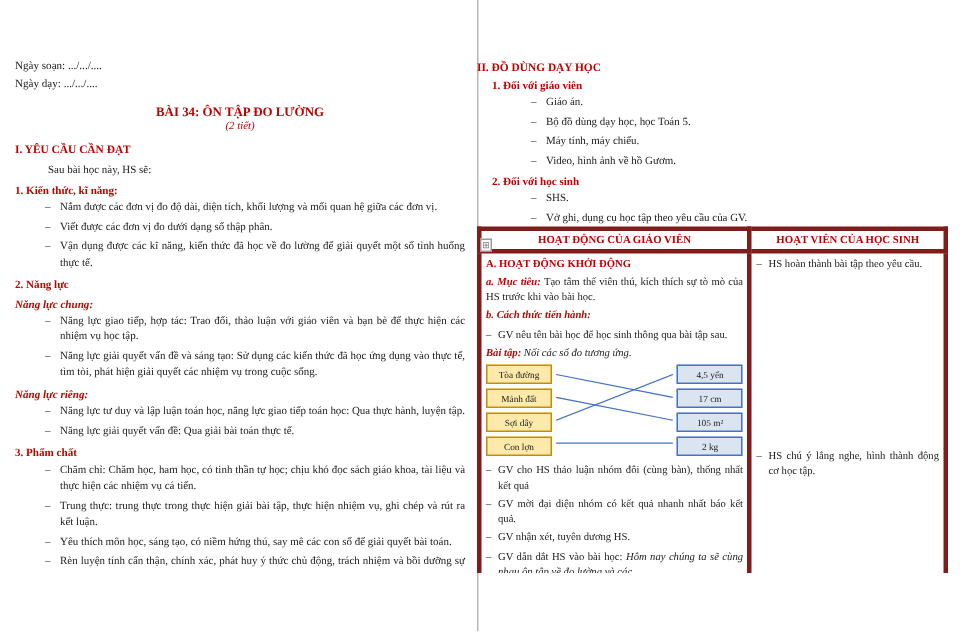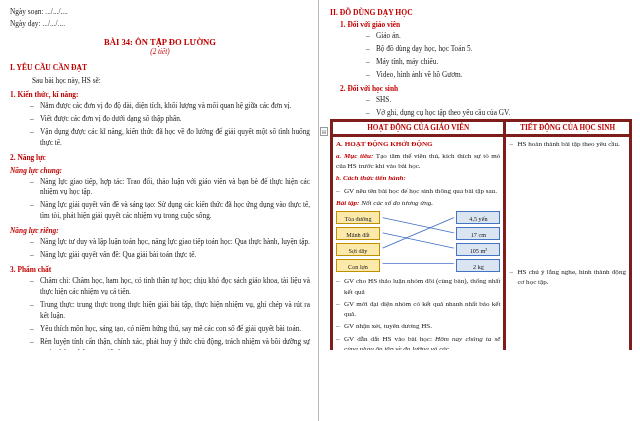--- a/index.html
+++ b/index.html
@@ -14,23 +14,24 @@
     width: 640px; height: 421px;
     background: #fff;
     overflow: hidden;
     display: flex;
   }
   .col {
     position: relative;
     height: 350px;
     padding: 6px 8px 0 10px;
     overflow: hidden;
+    margin-top: 32px;
   }
   .col-left { width: 318px; }
-  .col-right { width: 322px; padding-left: 12px; }
+  .col-right { width: 322px; padding-left: 0; }
   .divider {
     position: absolute;
     left: 318px; top: 0;
     width: 1px; height: 421px;
     background: #b9b9b9;
   }
   .ital { font-style: italic; }
   .hdr-line { font-size: 7.4px; line-height: 1.6; color: #1a1a1a; }
   .title-main {
     font-size: 8.6px; font-weight: bold; color: #c00000;
@@ -200,21 +201,21 @@
     <div class="bullet-r">SHS.</div>
     <div class="bullet-r">Vở ghi, dụng cụ học tập theo yêu cầu của GV.</div>
 
 
     <div class="marker-box">⊞</div>
 
     <table class="tbl">
       <tbody>
           <tr>
         <th class="th-c" style="width:58%;">HOẠT ĐỘNG CỦA GIÁO VIÊN</th>
-        <th class="th-c" style="width:42%;">TIẾT ĐỘNG CỦA HỌC SINH</th>
+        <th class="th-c" style="width:42%;">HOẠT VIÊN CỦA HỌC SINH</th>
       </tr>
       <tr>
         <td class="cell">
           <p class="b">A. HOẠT ĐỘNG KHỞI ĐỘNG</p>
           <p><span class="bi">a. Mục tiêu:</span><span> Tạo tâm thế viên thú, kích thích sự tò mò của HS trước khi vào bài học.</span></p>
           <p class="bi">b. Cách thức tiến hành:</p>
           <p class="dash">GV nêu tên bài học để học sinh thông qua bài tập sau.</p>
           <p><span class="bi">Bài tập:</span><span class="ital"> Nối các số đo tương ứng.</span></p>
 
           <div class="match">

